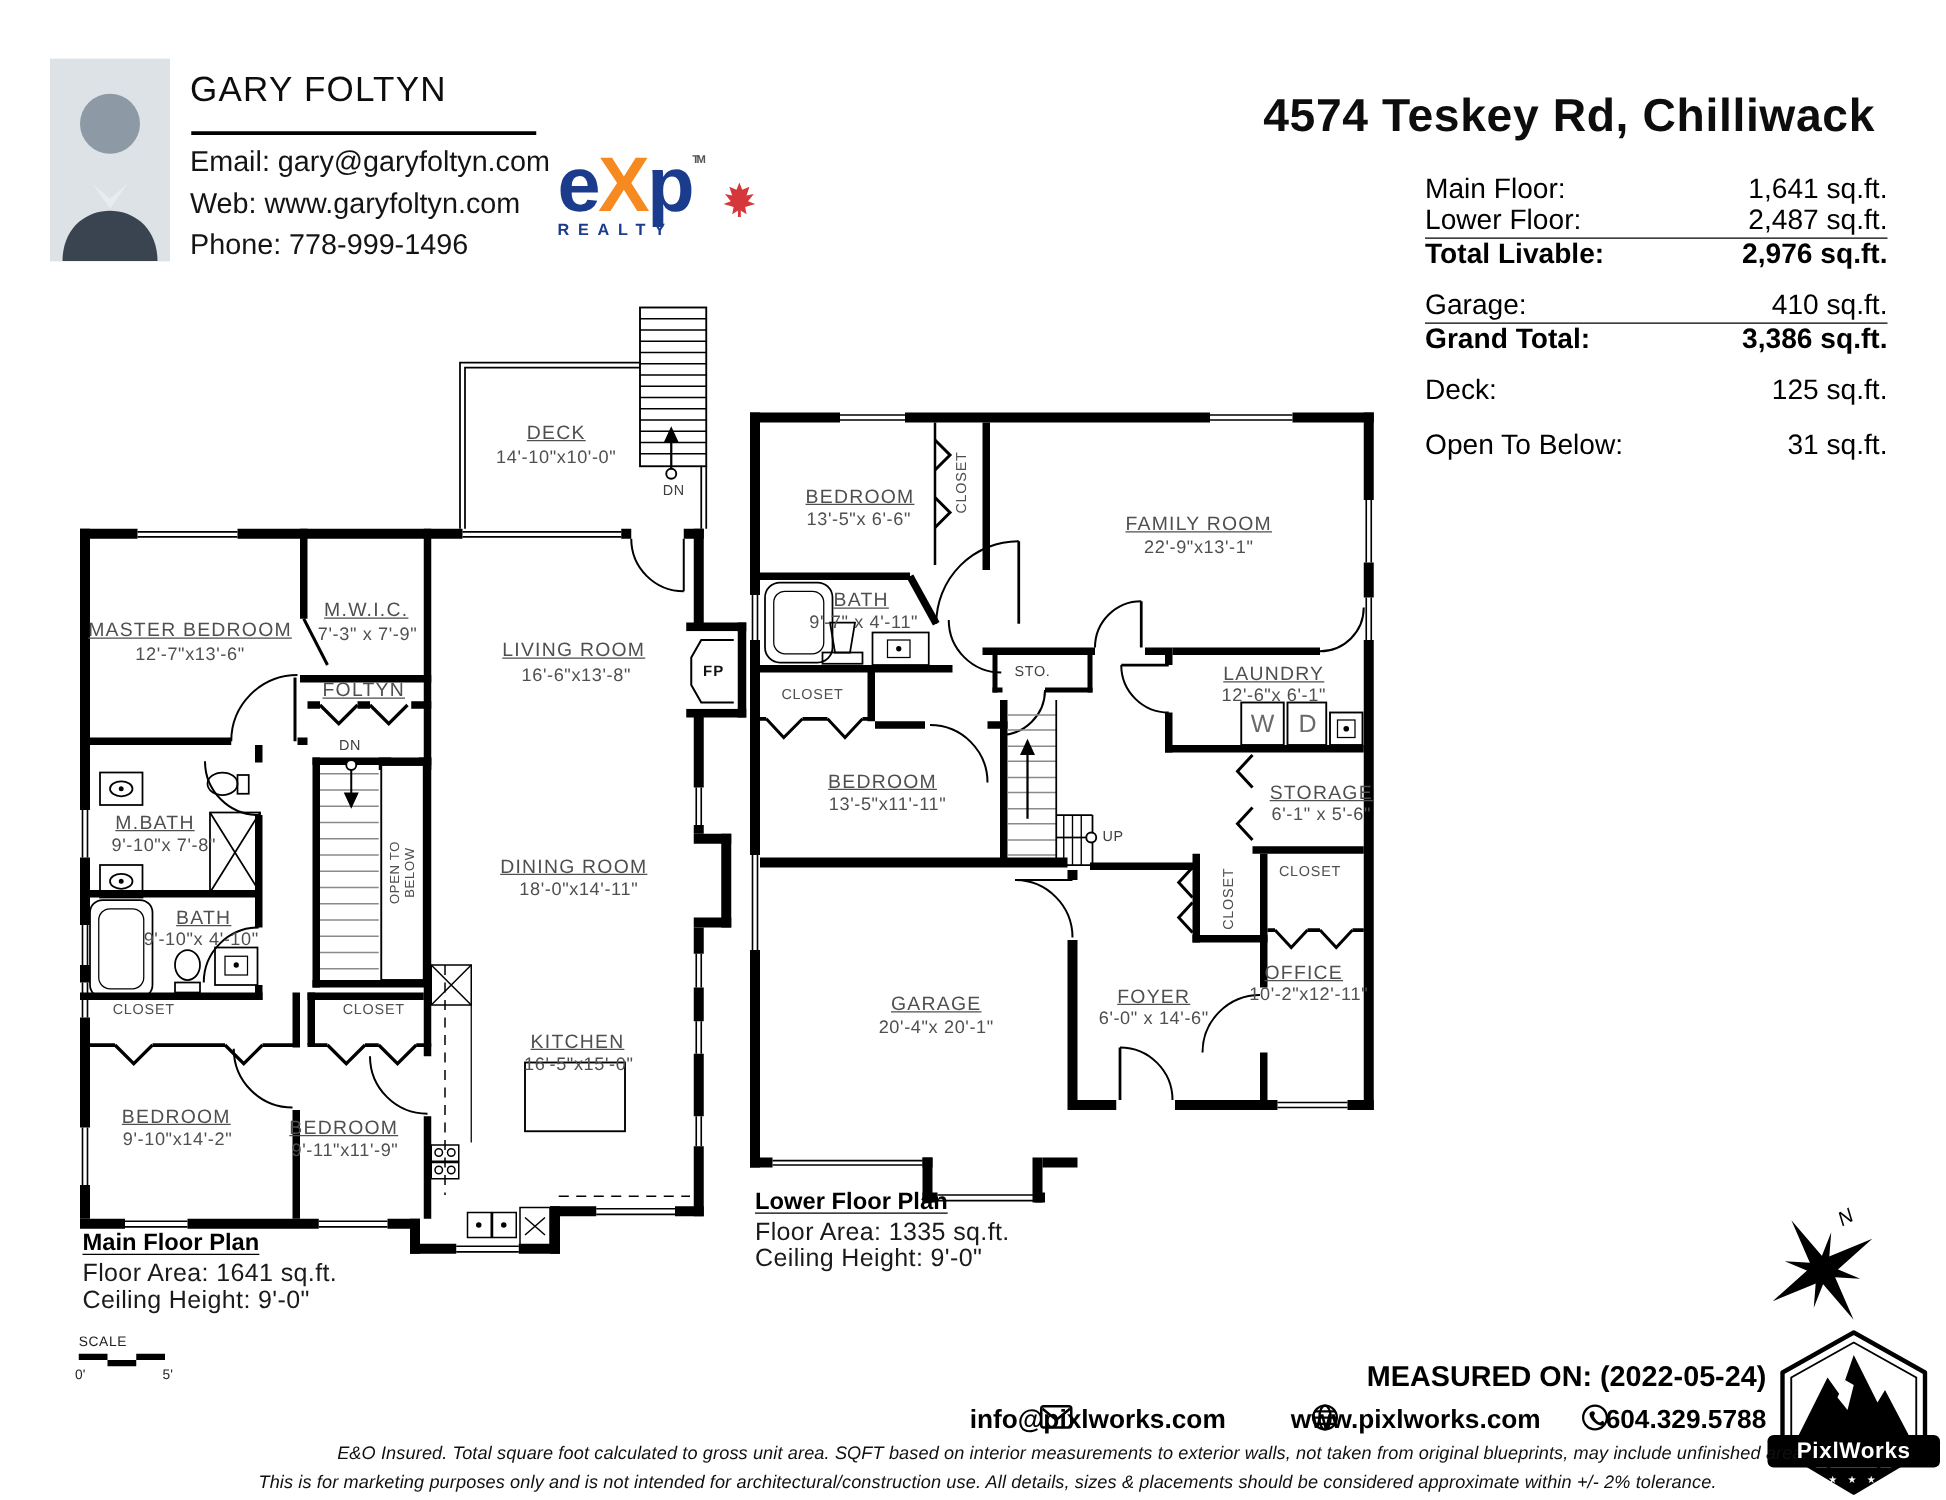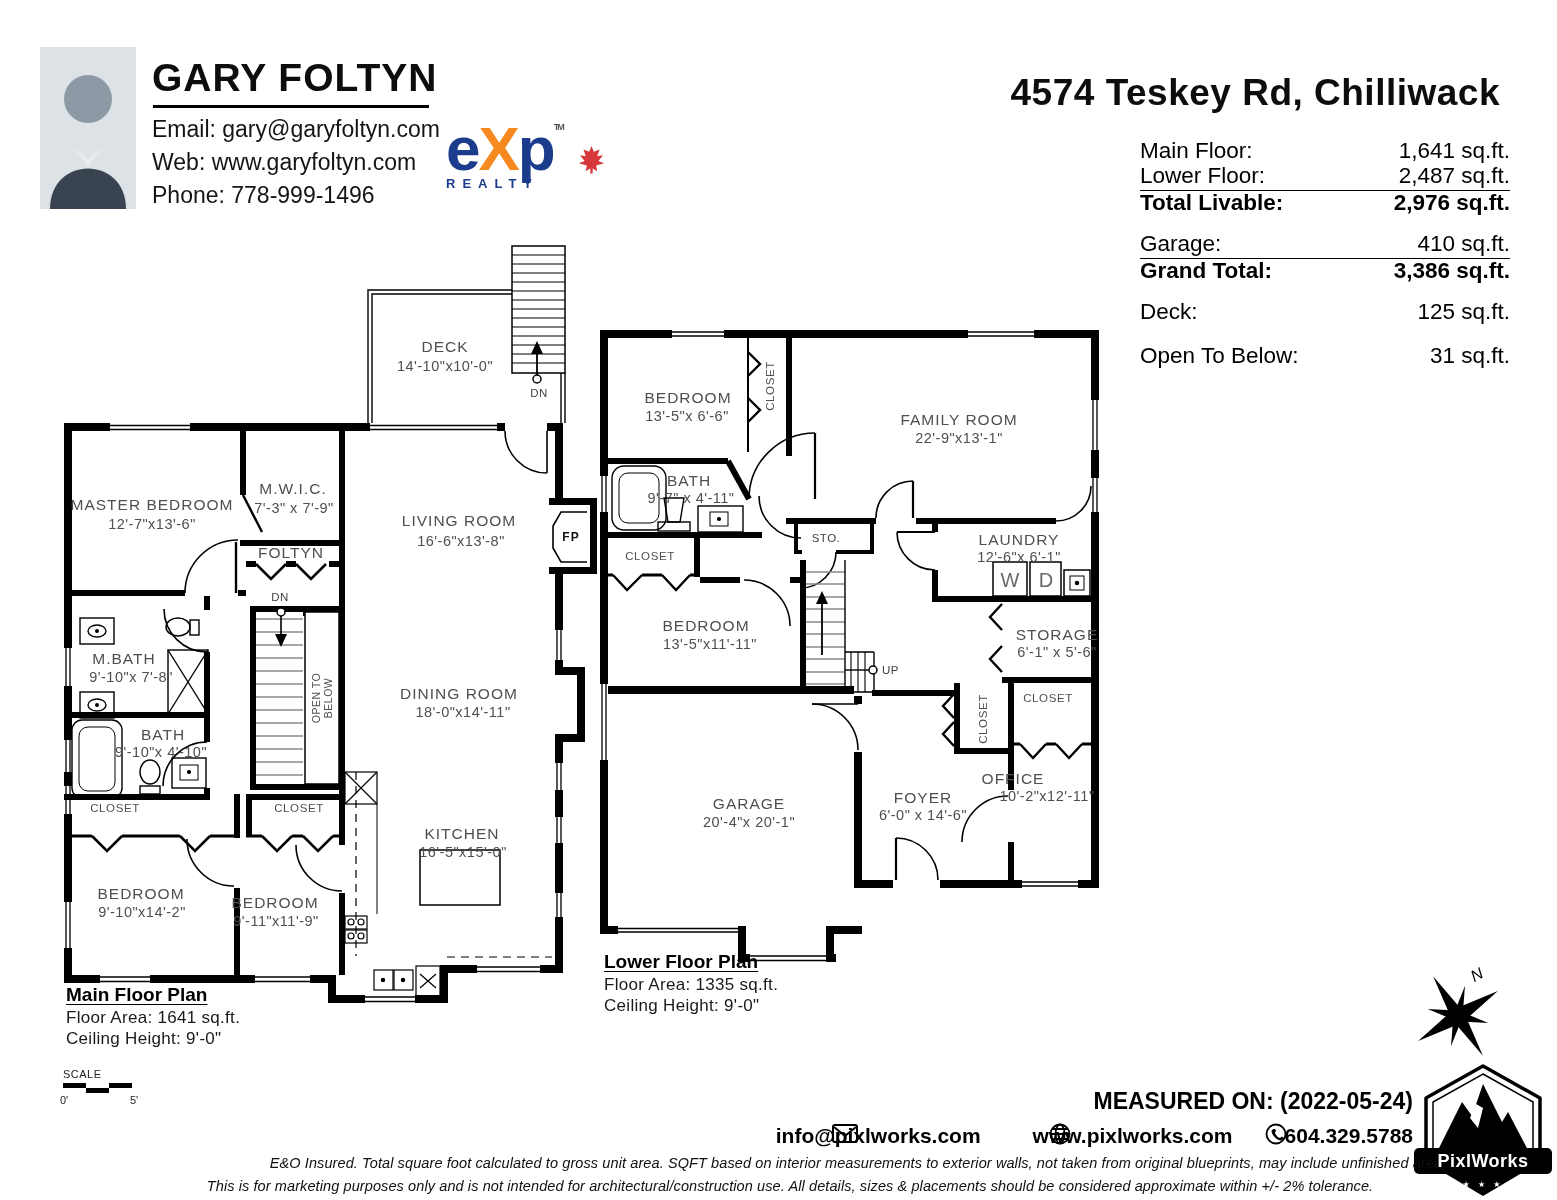--- a/index.html
+++ b/index.html
@@ -1,32 +1,32 @@
 <!DOCTYPE html>
 <html><head>
 <meta charset="utf-8">
 <style>
   html,body{margin:0;padding:0;background:#fff;}
   .page{position:relative;width:1557px;height:1200px;background:#ffffff;overflow:hidden;
         font-family:"Liberation Sans", sans-serif;color:#000;}
   svg.plan{position:absolute;left:0;top:0;z-index:0;}
   .L{position:absolute;transform:translate(-50%,-50%);white-space:nowrap;z-index:2;}
   .LL{position:absolute;white-space:nowrap;z-index:2;}
-  .room{font-size:15.5px;letter-spacing:1px;color:#4f4f4f;}
+  .room{font-size:15.5px;letter-spacing:1px;color:#4f4f4f;text-decoration:underline;}
   .dims{font-size:14.5px;letter-spacing:.5px;color:#4f4f4f;}
   .tiny{font-size:11.5px;letter-spacing:.6px;color:#4f4f4f;}
   .marker{font-size:11.5px;letter-spacing:.5px;color:#3f3f3f;}
   .rot{transform:translate(-50%,-50%) rotate(-90deg);}
   .otb{width:62px;white-space:normal;text-align:center;line-height:1.15;font-size:10.5px;
        letter-spacing:.5px;color:#4f4f4f;}
   .fp{font-size:12px;font-weight:bold;color:#111;letter-spacing:1px;}
   .wd{font-size:20px;color:#6a6a6a;}
   .plan-title{font-size:19px;font-weight:bold;text-decoration:underline;text-underline-offset:3px;color:#000;}
-  .plan-sub{font-size:17px;color:#1a1a1a;letter-spacing:.3px;}
-  .agent-name{font-size:39px;font-weight:bold;letter-spacing:1px;color:#0d0d0d;}
+  .plan-sub{font-size:20px;color:#1a1a1a;letter-spacing:.3px;}
+  .agent-name{font-size:28px;font-weight:normal;letter-spacing:1px;color:#0d0d0d;}
   .agent-line{font-size:23px;color:#141414;}
   .address{font-size:37px;font-weight:bold;color:#0d0d0d;letter-spacing:.5px;}
   .area-table{position:absolute;left:1140px;top:139px;width:370px;z-index:2;font-size:22.5px;}
   .area-row{display:flex;justify-content:space-between;line-height:1.0;padding:1px 0;}
   .area-row.bold{font-weight:bold;gap:48px;}
   .rule{border-top:1.6px solid #000;margin-top:2px;}
   .sp{height:16px;}
   .measured{font-size:23px;font-weight:bold;}
   .contact-row{position:absolute;right:144px;top:1124px;display:flex;align-items:center;gap:14px;
                font-size:21px;font-weight:bold;z-index:2;}
@@ -491,21 +491,21 @@
 <div class="LL marker" style="left:882px;top:664px;">UP</div>
 <div class="L tiny rot" style="left:983px;top:719px;">CLOSET</div>
 <div class="L tiny" style="left:1048px;top:698px;">CLOSET</div>
 
 <div class="L room" style="left:749px;top:804px;">GARAGE</div>
 <div class="L dims" style="left:749px;top:822px;">20'-4"x 20'-1"</div>
 
 <div class="L room" style="left:923px;top:798px;">FOYER</div>
 <div class="L dims" style="left:923px;top:815px;">6'-0" x 14'-6"</div>
 
-<div class="L room" style="left:1013px;top:779px;">OFFICE</div>
+<div class="L room" style="left:1043px;top:779px;">OFFICE</div>
 <div class="L dims" style="left:1047px;top:796px;">10'-2"x12'-11"</div>
 
 <div class="LL plan-title" style="left:604px;top:951px;">Lower Floor Plan</div>
 <div class="LL plan-sub" style="left:604px;top:975px;">Floor Area: 1335 sq.ft.</div>
 <div class="LL plan-sub" style="left:604px;top:996px;">Ceiling Height: 9'-0"</div>
 
 <div class="LL" style="left:63px;top:1068px;font-size:11px;letter-spacing:.5px;color:#222;">SCALE</div>
 <div class="LL" style="left:60px;top:1094px;font-size:11px;color:#222;">0'</div>
 <div class="LL" style="left:130px;top:1094px;font-size:11px;color:#222;">5'</div>
 

